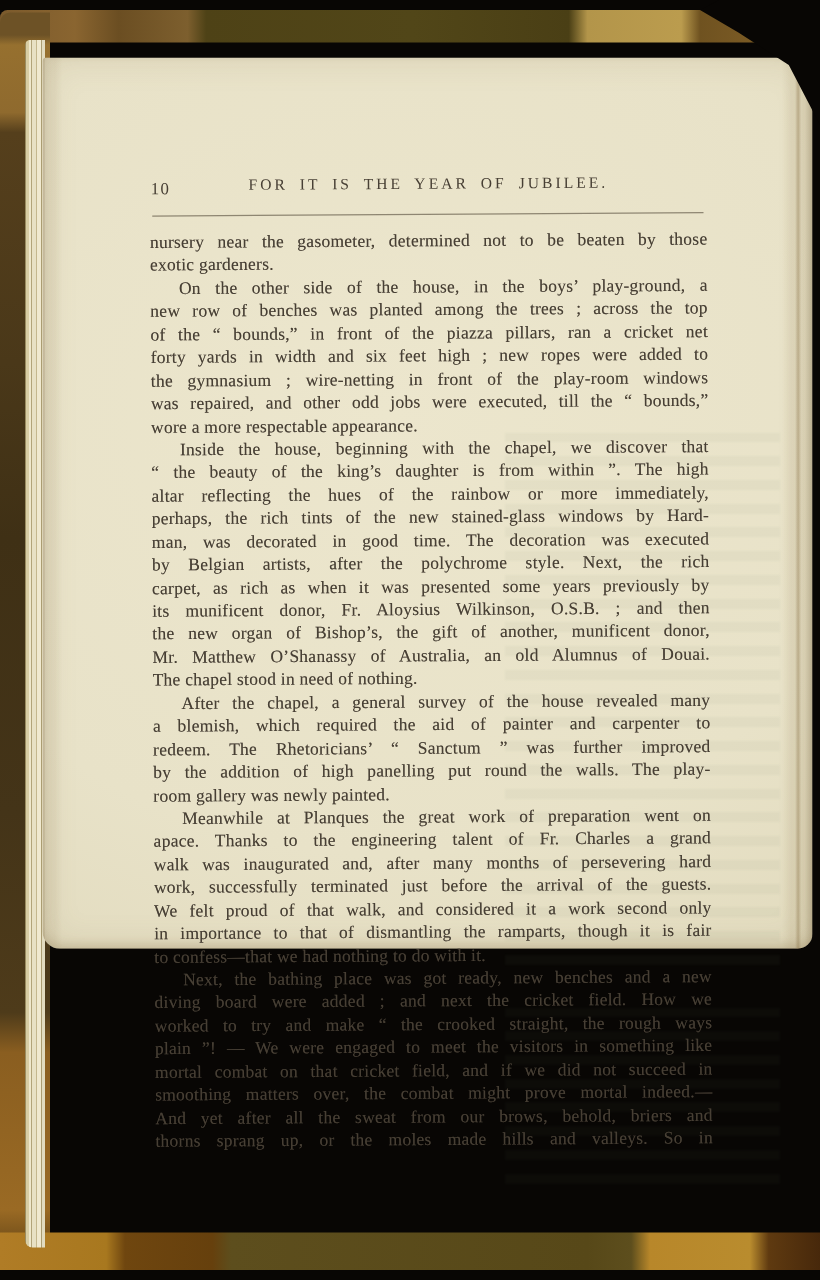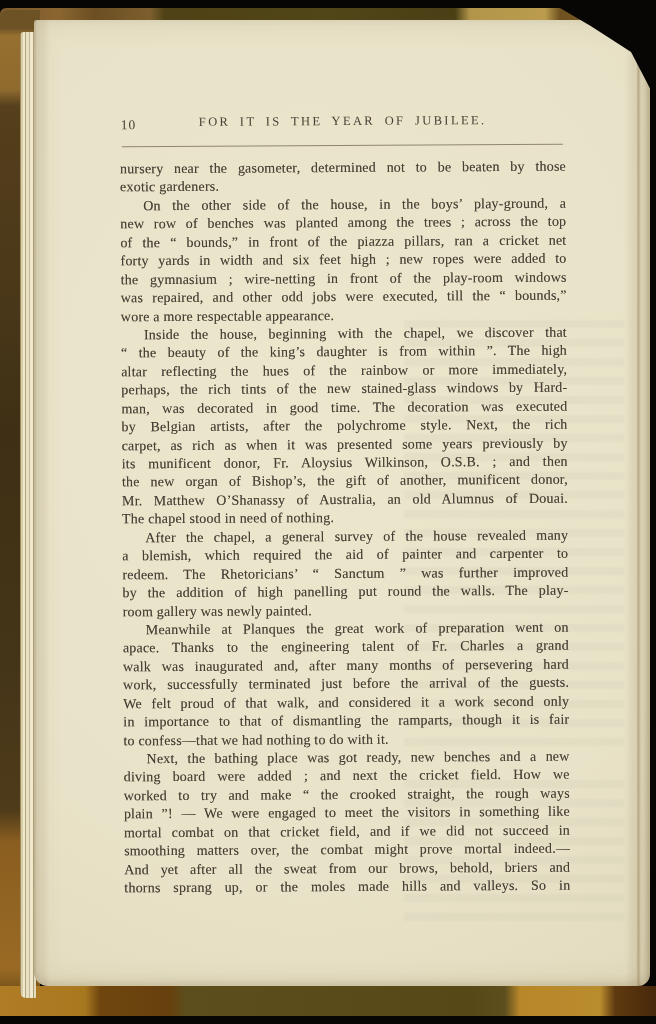--- a/index.html
+++ b/index.html
@@ -47,21 +47,21 @@
     position:absolute; left:20px; top:32px; width:16px; height:966px;
     border-top-left-radius:4px; border-bottom-left-radius:6px;
     background:linear-gradient(90deg,
       #9a8c60 0 1px, #d8cda4 1px 3px, #efe8cc 3px 5px, #b2a479 5px 6px,
       #e8e1c4 6px 9px, #c4b78d 9px 10px, #f0e9cf 10px 13px,
       #ab9d72 13px 14px, #e2dbbf 14px 16px);
   }
 
   
   .book-page {
-    position:absolute; left:34px; top:20px; width:616px; height:966px;
+    position:absolute; left:34px; top:46px; width:616px; height:713px;
     border-radius:3px 9px 12px 14px;
     background:
       linear-gradient(90deg, rgba(120,95,55,0.18) 0 2px, rgba(120,95,55,0.07) 2px 10px, rgba(120,95,55,0) 16px),
       linear-gradient(90deg, rgba(0,0,0,0) 0 96%, rgba(130,105,60,0.10) 97.2% 99%, rgba(100,80,45,0.25) 100%),
       radial-gradient(120% 90% at 45% 40%, #ece6cd 0%, #e8e2c8 55%, #e1dabd 85%, #d9d1b2 100%);
     box-shadow: inset 0 0 28px rgba(140,115,70,0.18), inset 0 -3px 8px rgba(120,95,55,0.22);
   }
   .page-fold-shadow {
     position:absolute; left:602px; top:0; width:5px; height:100%;
     background:linear-gradient(90deg, rgba(125,100,55,0) 0%, rgba(125,100,55,0.35) 50%, rgba(125,100,55,0) 100%);

